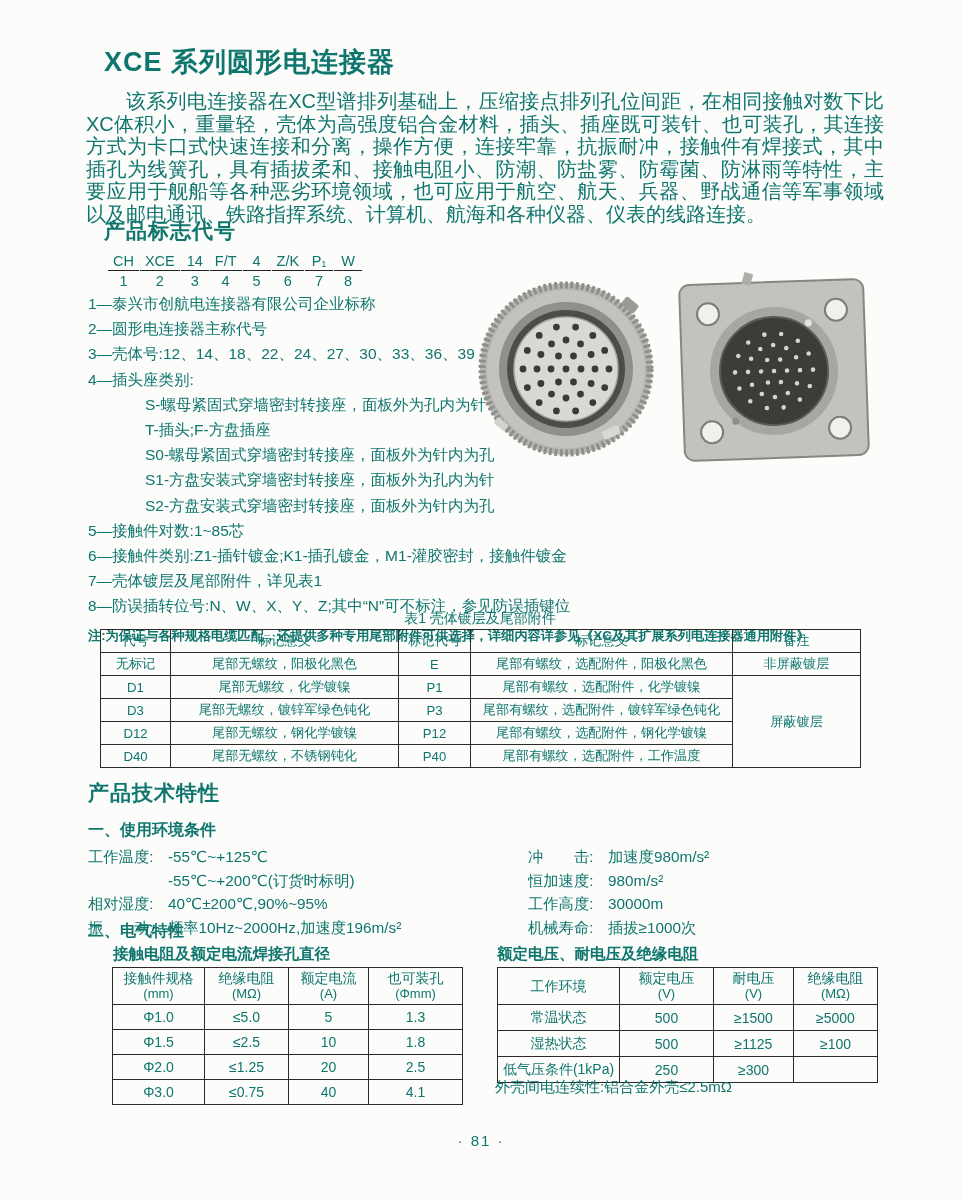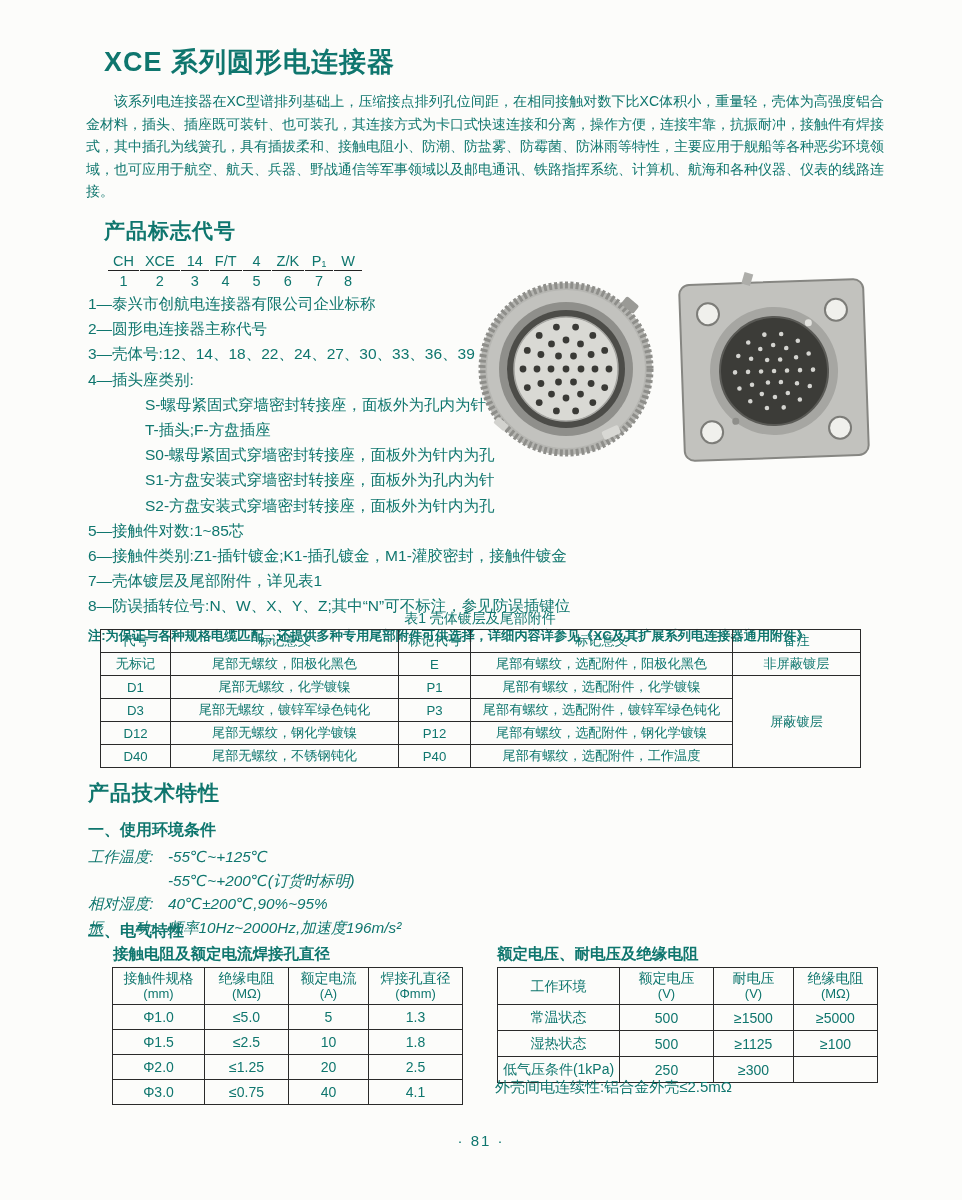--- a/index.html
+++ b/index.html
@@ -12,21 +12,21 @@
     color: #0f766e;
     overflow: hidden;
     margin: 0 auto;
   }
   .doc-title {
     position: absolute; left: 104px; top: 44px;
     font-size: 27px; font-weight: bold; letter-spacing: 1px;
   }
   .intro {
     position: absolute; left: 86px; top: 90px; width: 798px;
-    font-size: 14px; line-height: 22.6px;
+    font-size: 20px; line-height: 22.6px;
     text-align: justify; text-indent: 2em;
   }
   .sec-head {
     position: absolute; left: 104px; top: 217px;
     font-size: 21px; font-weight: bold; letter-spacing: 1px;
   }
   .code-row {
     position: absolute; left: 108px; top: 253px;
     display: flex; gap: 1px; align-items: flex-start;
   }
@@ -55,21 +55,21 @@
   }
   .table1 th { font-weight: normal; height: 23px; }
   .table1 td { height: 23px; }
   .tech-head {
     position: absolute; left: 88px; top: 779px;
     font-size: 21px; font-weight: bold; letter-spacing: 1px;
   }
   .sub-head { font-size: 16px; font-weight: bold; position: absolute; left: 88px; }
   .env-head { top: 820px; }
   .env-col { position: absolute; top: 845px; font-size: 15.3px; line-height: 23.5px; }
-  .env-left { left: 88px; font-style: italic; }
+  .env-left { left: 88px; }
   .env-right { left: 528px; }
   .env-line { white-space: pre; }
   .env-label { display: inline-block; min-width: 80px; white-space: pre; }
   .elec-head { top: 921px; }
   .tbl-title { position: absolute; top: 944px; font-size: 15.5px; font-weight: bold; text-align: left; }
   .contact-title { left: 113px; width: 350px; }
   .voltage-title { left: 497px; width: 380px; }
   .contact-table { position: absolute; left: 112px; top: 967px; width: 350px; font-size: 14px; }
   .voltage-table { position: absolute; left: 497px; top: 967px; width: 380px; font-size: 14px; }
   .contact-table th, .voltage-table th { font-weight: normal; height: 37px; line-height: 16px; }
@@ -297,37 +297,43 @@
   <h2 class="tech-head">产品技术特性</h2>
   <h3 class="sub-head env-head">一、使用环境条件</h3>
 
   <div class="env-col env-left">
     <div class="env-line"><span class="env-label">工作温度:</span><span>-55℃~+125℃</span></div>
     <div class="env-line"><span class="env-label"></span><span>-55℃~+200℃(订货时标明)</span></div>
     <div class="env-line"><span class="env-label">相对湿度:</span><span>40℃±200℃,90%~95%</span></div>
     <div class="env-line"><span class="env-label">振　　动:</span><span>频率10Hz~2000Hz,加速度196m/s²</span></div>
   </div>
 
+  <div class="env-col env-right">
+    <div class="env-line"><span class="env-label">冲　　击:</span><span>加速度980m/s²</span></div>
+    <div class="env-line"><span class="env-label">恒加速度:</span><span>980m/s²</span></div>
+    <div class="env-line"><span class="env-label">工作高度:</span><span>30000m</span></div>
+    <div class="env-line"><span class="env-label">机械寿命:</span><span>插拔≥1000次</span></div>
+  </div>
 
   <h3 class="sub-head elec-head">二、电气特性</h3>
 
   <div class="tbl-title contact-title">接触电阻及额定电流焊接孔直径</div>
   <table class="contact-table">
     <colgroup>
         <col style="width:92px">
         <col style="width:84px">
         <col style="width:80px">
         <col style="width:94px">
       </colgroup>
     <tbody>
         <tr>
       <th><span>接触件规格</span><span class="hdr-unit">(mm)</span></th>
       <th><span>绝缘电阻</span><span class="hdr-unit">(MΩ)</span></th>
       <th><span>额定电流</span><span class="hdr-unit">(A)</span></th>
-      <th><span>焊接孔直径</span><span class="hdr-unit">(Φmm)</span></th>
+      <th><span>也可装孔</span><span class="hdr-unit">(Φmm)</span></th>
     </tr>
     <tr>
       <td>Φ1.0</td>
       <td>≤5.0</td>
       <td>5</td>
       <td>1.3</td>
     </tr>
     <tr>
       <td>Φ1.5</td>
       <td>≤2.5</td>

